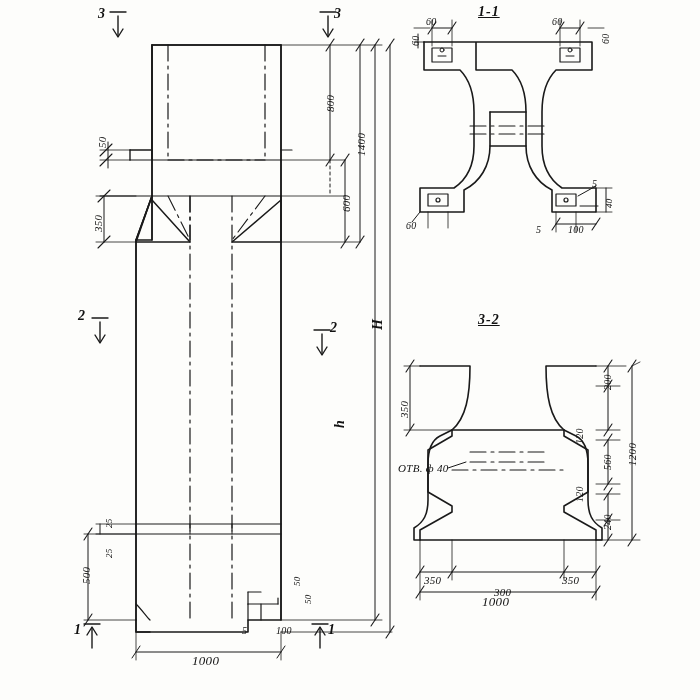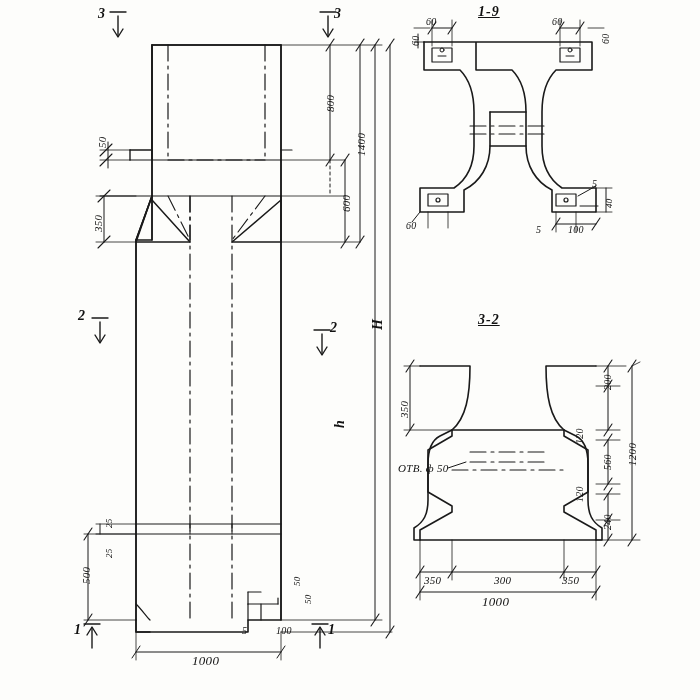--- a/index.html
+++ b/index.html
@@ -343,21 +343,21 @@
       <g stroke-width="1">
         <path d="M466 462 L448 468"></path>
       </g>
 
       <g stroke-width="0.8">
         <path d="M632 366 L640 362"></path>
       </g>
     </g>
   </svg>
 
-  <div class="title" style="left:478px;top:4px;">1-9</div>
+  <div class="title" style="left:478px;top:4px;">1-1</div>
   <div class="title" style="left:478px;top:312px;">3-2</div>
 
   <div class="lbl big it" style="left:98px;top:6px;">3</div>
   <div class="lbl big it" style="left:334px;top:6px;">3</div>
   <div class="lbl big it" style="left:78px;top:308px;">2</div>
   <div class="lbl big it" style="left:330px;top:320px;">2</div>
   <div class="lbl big it" style="left:74px;top:622px;">1</div>
   <div class="lbl big it" style="left:328px;top:622px;">1</div>
 
   <div class="lbl it rot" style="left:324px;top:112px;transform:rotate(-90deg);">800</div>
@@ -390,18 +390,18 @@
 
   <div class="lbl it rot" style="left:398px;top:418px;transform:rotate(-90deg);">350</div>
   <div class="lbl it rot" style="left:602px;top:390px;transform:rotate(-90deg);font-size:10px;">200</div>
   <div class="lbl it rot" style="left:574px;top:444px;transform:rotate(-90deg);font-size:10px;">120</div>
   <div class="lbl it rot" style="left:602px;top:470px;transform:rotate(-90deg);font-size:10px;">560</div>
   <div class="lbl it rot" style="left:574px;top:502px;transform:rotate(-90deg);font-size:10px;">120</div>
   <div class="lbl it rot" style="left:602px;top:530px;transform:rotate(-90deg);font-size:10px;">240</div>
   <div class="lbl it rot" style="left:626px;top:466px;transform:rotate(-90deg);">1200</div>
 
   <div class="lbl it" style="left:424px;top:574px;">350</div>
-  <div class="lbl it" style="left:494px;top:574px;text-align:center;">300</div>
+  <div class="lbl it" style="left:494px;top:586px;text-align:center;">300</div>
   <div class="lbl it" style="left:562px;top:574px;">350</div>
   <div class="lbl it" style="left:482px;top:594px;font-size:13px;">1000</div>
-  <div class="lbl it" style="left:398px;top:462px;font-size:11px;">OTB. ф 50</div>
+  <div class="lbl it" style="left:398px;top:462px;font-size:11px;">OTB. ф 40</div>
 
 </div>
 
 </body></html>

